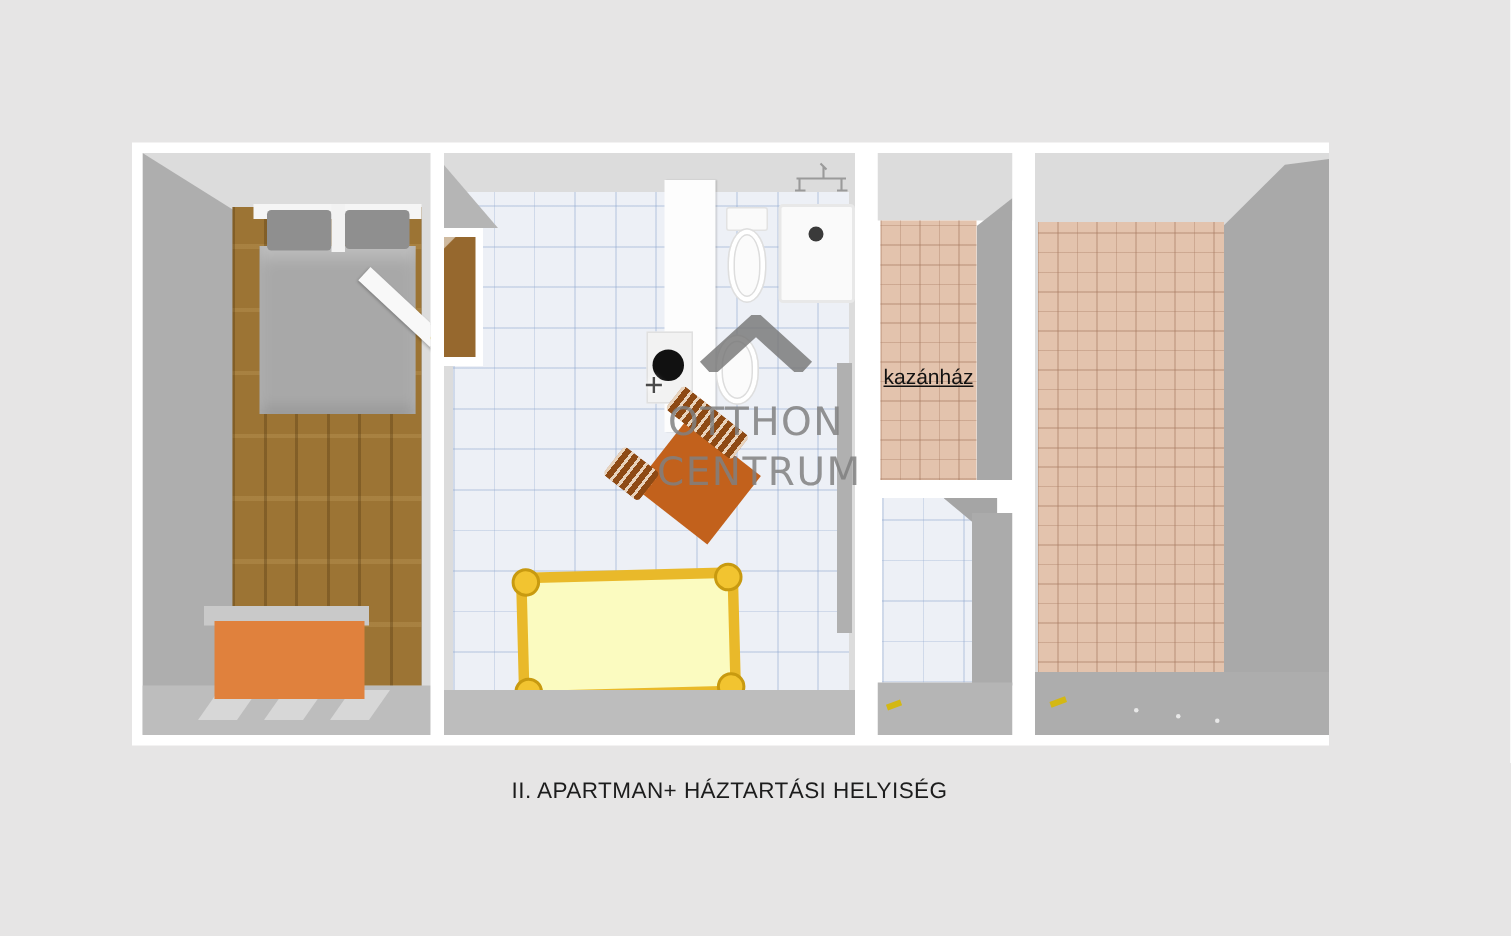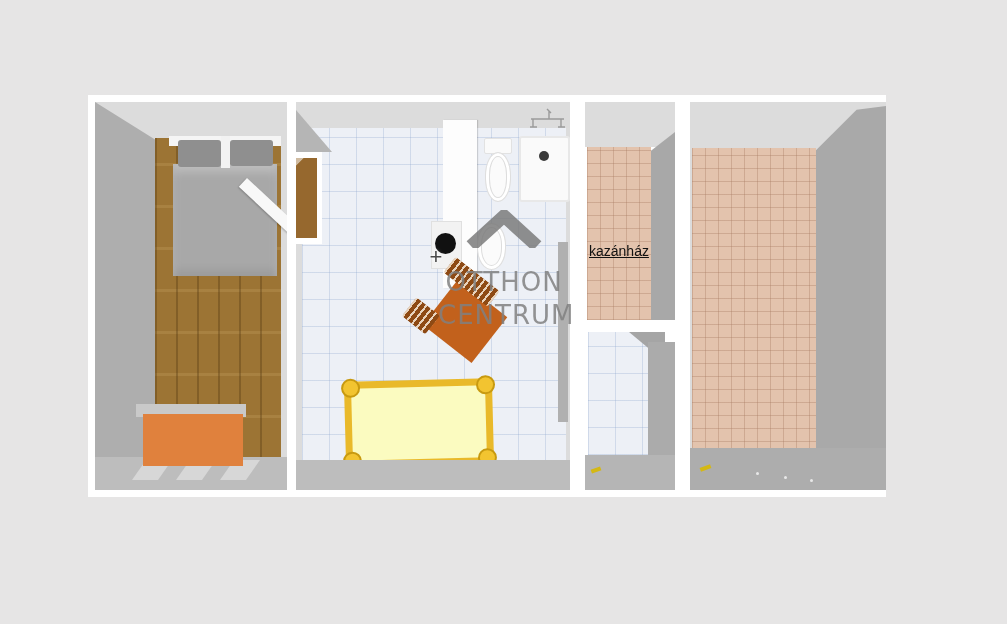--- a/index.html
+++ b/index.html
@@ -170,14 +170,15 @@
   </div>
 
   <div class="watermark">
     <svg width="80" height="38" viewBox="0 0 80 38" style="display:block;margin:0 auto;">
       <path d="M7 36 L40 6 L73 36" stroke="rgba(118,118,118,.82)" stroke-width="13" fill="none"></path>
     </svg>
     <div class="wm-line" style="margin-top:18px;">OTTHON</div>
     <div class="wm-line">CENTRUM</div>
   </div>
 
+  <div class="caption">II. APARTMAN+ HÁZTARTÁSI HELYISÉG</div>
 
 </div>
 
 </body></html>

